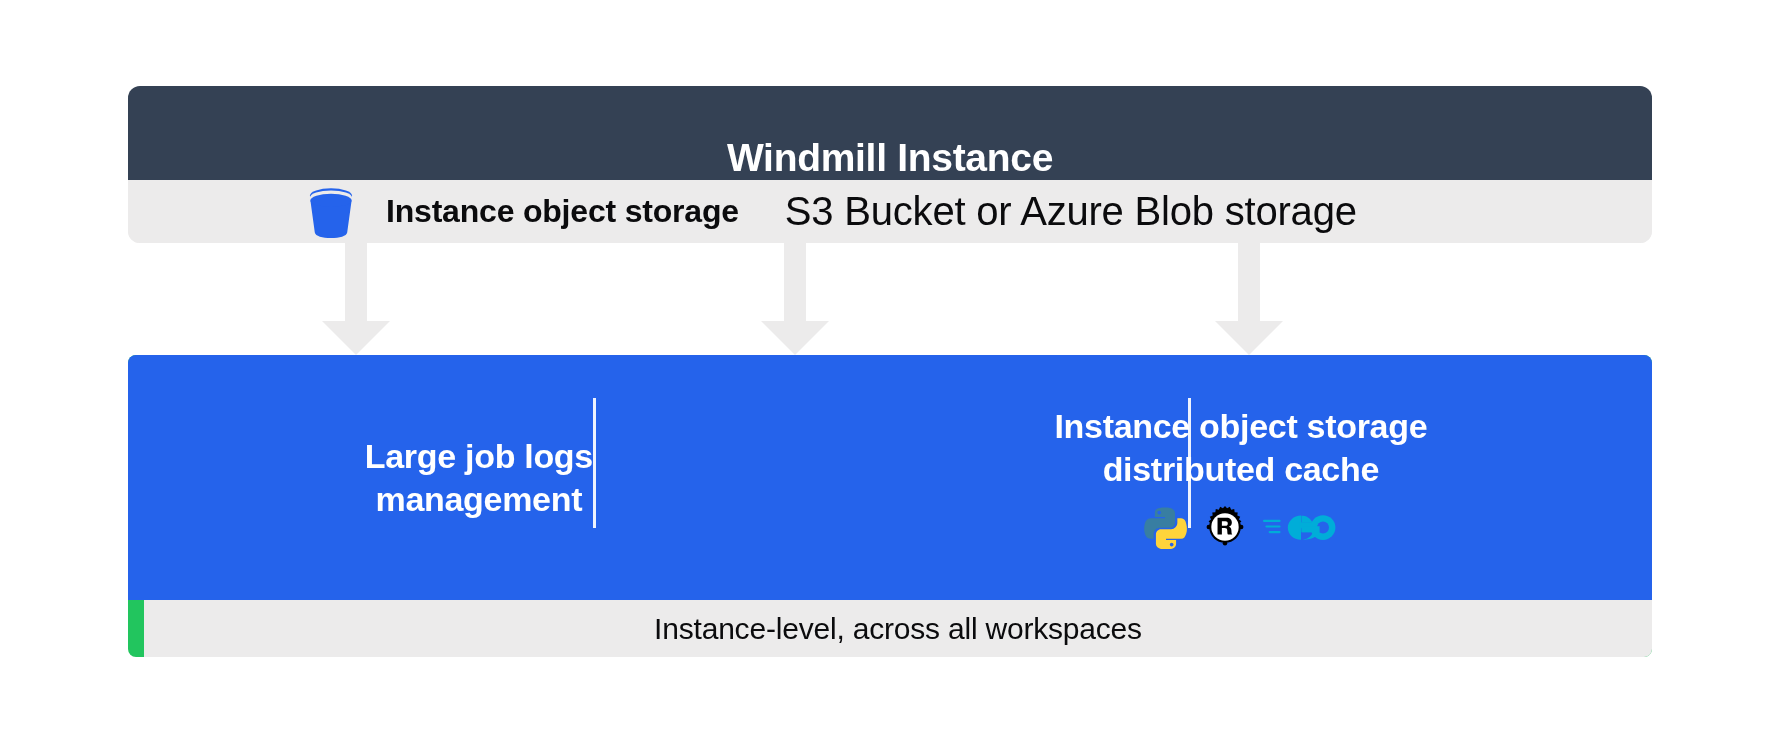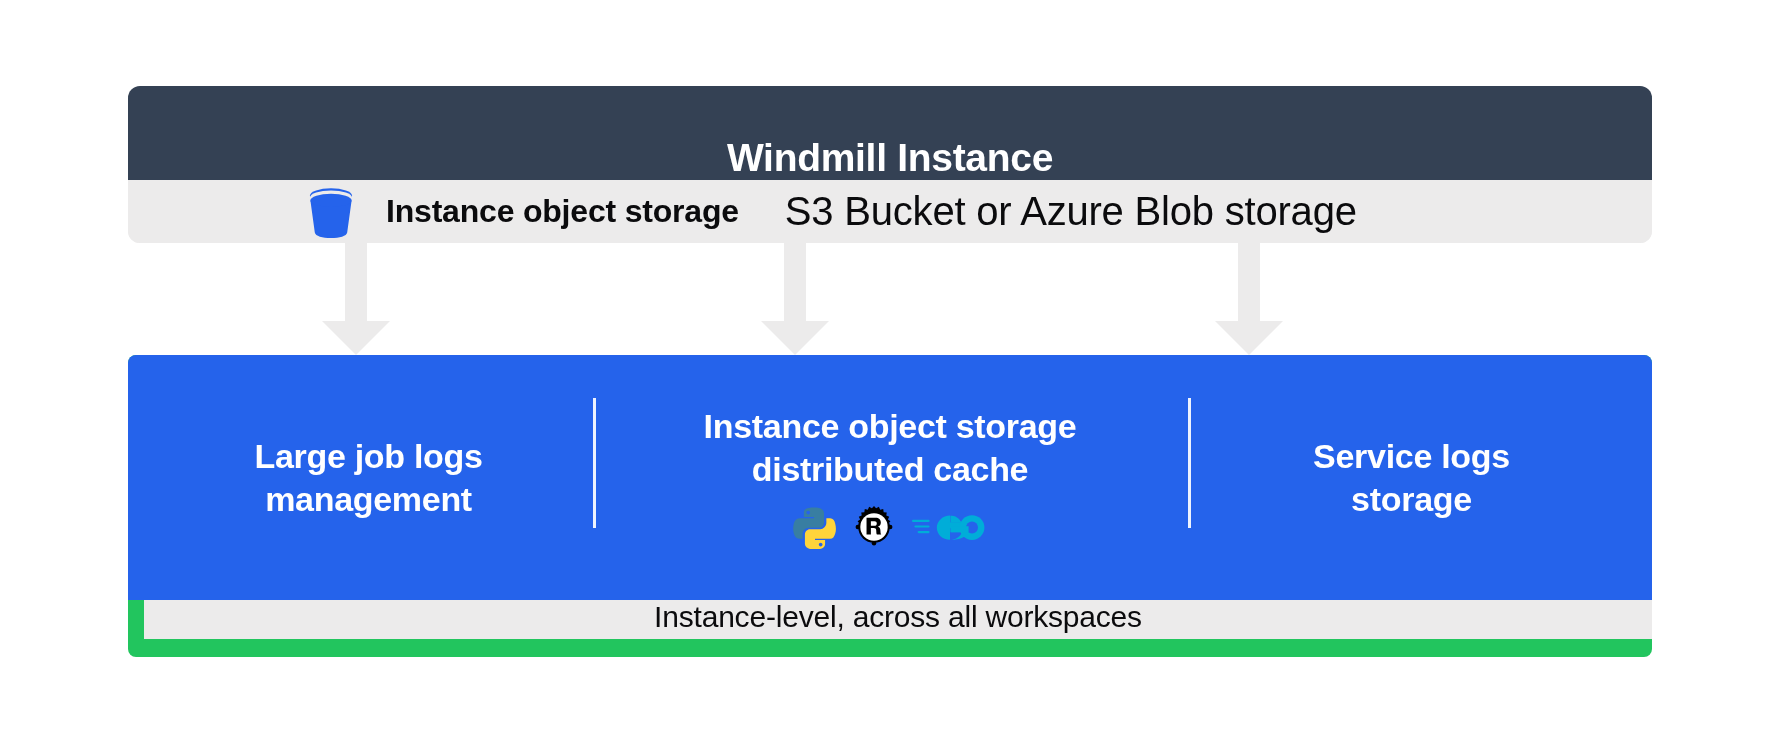--- a/index.html
+++ b/index.html
@@ -136,24 +136,24 @@
     top: 43px;
     width: 3px;
     height: 130px;
     background: #ffffff;
     opacity: 0.92;
   }
   #divider-left  { left: 465px; }
   #divider-right { left: 1060px; }
 
   .footer-row {
-    height: 39px;
+    height: 57px;
     background: #ECEBEB;
     display: flex;
-    align-items: flex-start;
+    align-items: center;
     justify-content: center;
     margin-left: 16px;
   }
   .footer-text {
     font-size: 30px;
     color: #0b0b0d;
     letter-spacing: -0.2px;
   }
 </style>
 </head>
@@ -244,24 +244,20 @@
             <circle cx="150" cy="43.5" r="15" fill="#2563EB"></circle>
             <path d="M96.5 40 h45 v15 h-45 z" fill="#00ADD8"></path>
             <path d="M112 40 h30 v15 h-30 z" fill="#2563EB" opacity="0"></path>
           </svg>
 
         </div>
       </div>
 
       <div class="col-divider" id="divider-right"></div>
 
-      <div class="feature-col">
-        <div class="feature-title">Service logs
-storage</div>
-      </div>
 
     </div>
 
     <div class="footer-row">
       <div class="footer-text">Instance-level, across all workspaces</div>
     </div>
   </div>
 
 </div>
 

